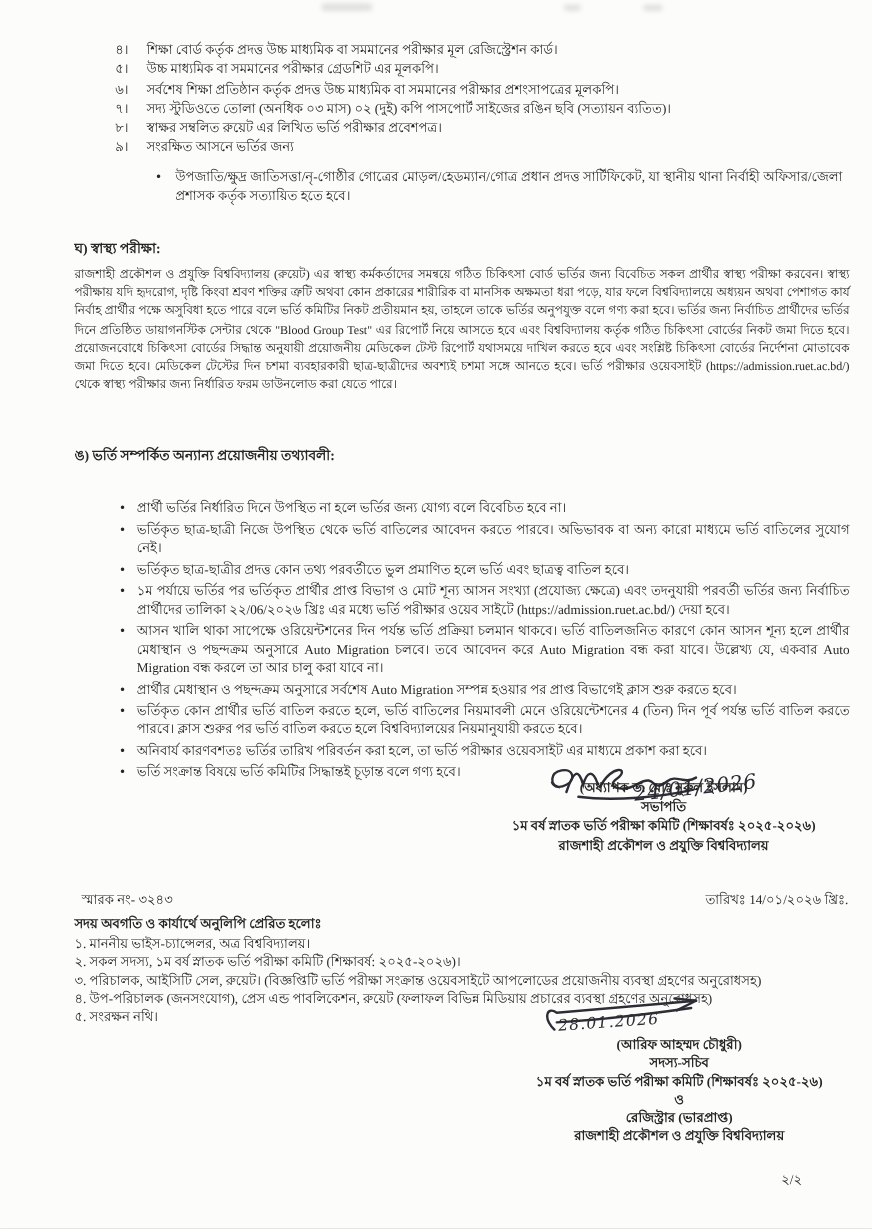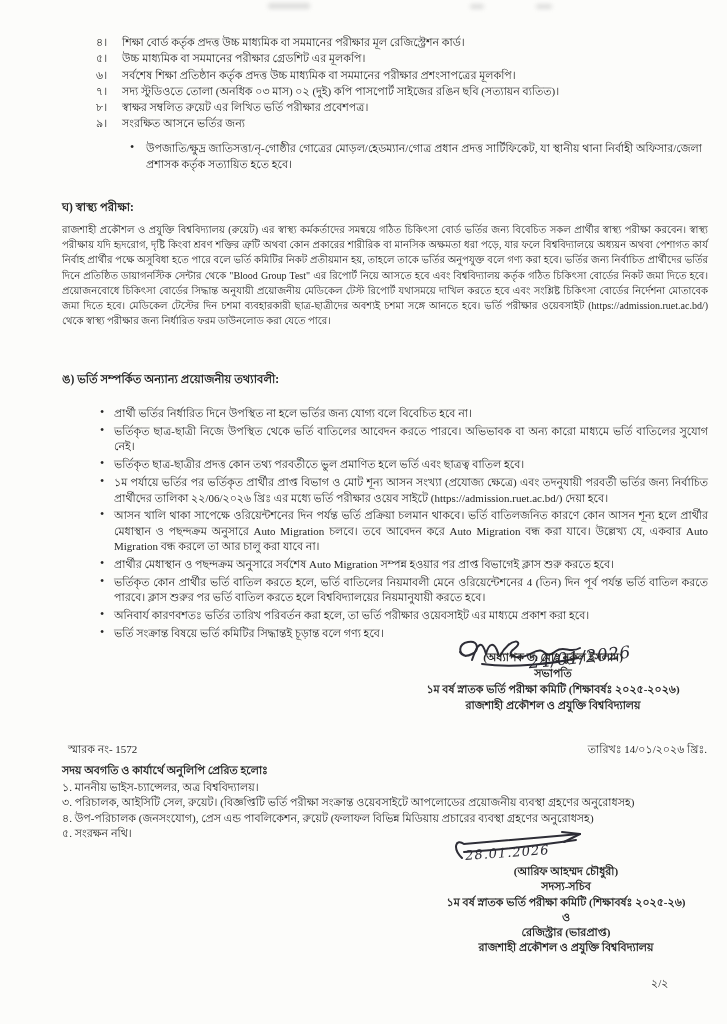--- a/index.html
+++ b/index.html
@@ -24,21 +24,21 @@
 
   .sub-list{left:128px;top:140px;width:574px;font-size:11px;line-height:16.2px;}
   .sub-item{position:relative;padding-left:18px;margin-bottom:3px;text-align:justify;}
   .sub-item::before{content:"•";position:absolute;left:2px;top:-1px;font-size:12px;}
 
   .sec-head{font-weight:bold;font-size:11.5px;}
   .g-head{left:62px;top:199px;}
   .g-para{left:62px;top:222px;width:646px;font-size:10px;line-height:15.2px;text-align:justify;}
 
   .u-head{left:62px;top:371px;}
-  .u-list{left:99px;top:406px;width:609px;font-size:11px;line-height:15.4px;}
+  .u-list{left:99px;top:417px;width:609px;font-size:11px;line-height:15.4px;}
   .u-item{position:relative;padding-left:15px;margin-bottom:2.5px;text-align:justify;}
   .u-item::before{content:"•";position:absolute;left:1px;top:-1px;font-size:12px;}
 
   
   .sig-block{text-align:center;font-weight:600;font-size:11px;line-height:16px;}
   .sig1{left:386px;top:649px;width:334px;}
   .sig2{left:396px;top:864px;width:340px;line-height:15.3px;}
   .hand{font-family:"DejaVu Serif",serif;font-style:italic;color:#2a2a33;white-space:nowrap;}
   .hand1{left:528px;top:647px;font-size:17px;transform:rotate(-6deg);letter-spacing:.5px;}
   .hand2{left:465px;top:845px;font-size:13px;transform:rotate(-4deg);letter-spacing:1px;}
@@ -116,27 +116,28 @@
   <div class="abs hand hand1">24/01/2026</div>
 
   <div class="abs sig-block sig1">
     <div>(অধ্যাপক ড. মোঃ নুরুল ইসলাম)</div>
     <div>সভাপতি</div>
     <div>১ম বর্ষ স্নাতক ভর্তি পরীক্ষা কমিটি (শিক্ষাবর্ষঃ ২০২৫-২০২৬)</div>
     <div>রাজশাহী প্রকৌশল ও প্রযুক্তি বিশ্ববিদ্যালয়</div>
   </div>
 
   <div class="abs memo-row">
-    <span>স্মারক নং- 1572</span>
+    <span>স্মারক নং- ৩২৪৩</span>
     <span>তারিখঃ 14/০১/২০২৬ খ্রিঃ.</span>
   </div>
 
   <div class="abs dist">
     <div class="dist-head">সদয় অবগতি ও কার্যার্থে অনুলিপি প্রেরিত হলোঃ</div>
     <div>১. মাননীয় ভাইস-চ্যান্সেলর, অত্র বিশ্ববিদ্যালয়।</div>
+    <div>২. সকল সদস্য, ১ম বর্ষ স্নাতক ভর্তি পরীক্ষা কমিটি (শিক্ষাবর্ষ: ২০২৫-২০২৬)।</div>
     <div>৩. পরিচালক, আইসিটি সেল, রুয়েট। (বিজ্ঞপ্তিটি ভর্তি পরীক্ষা সংক্রান্ত ওয়েবসাইটে আপলোডের প্রয়োজনীয় ব্যবস্থা গ্রহণের অনুরোধসহ)</div>
     <div>৪. উপ-পরিচালক (জনসংযোগ), প্রেস এন্ড পাবলিকেশন, রুয়েট (ফলাফল বিভিন্ন মিডিয়ায় প্রচারের ব্যবস্থা গ্রহণের অনুরোধসহ)</div>
     <div>৫. সংরক্ষন নথি।</div>
   </div>
 
   <div class="abs hand hand2">28.01.2026</div>
   <div class="abs" style="left:448px;top:828px;width:150px;height:34px;">
     <svg width="150" height="34" viewBox="0 0 150 34" fill="none" stroke="#2d2d36" stroke-width="2" stroke-linecap="round">
       <path d="M14,30 C4,20 8,10 16,16 L132,6"></path>
       <path d="M132,6 L114,4"></path>

